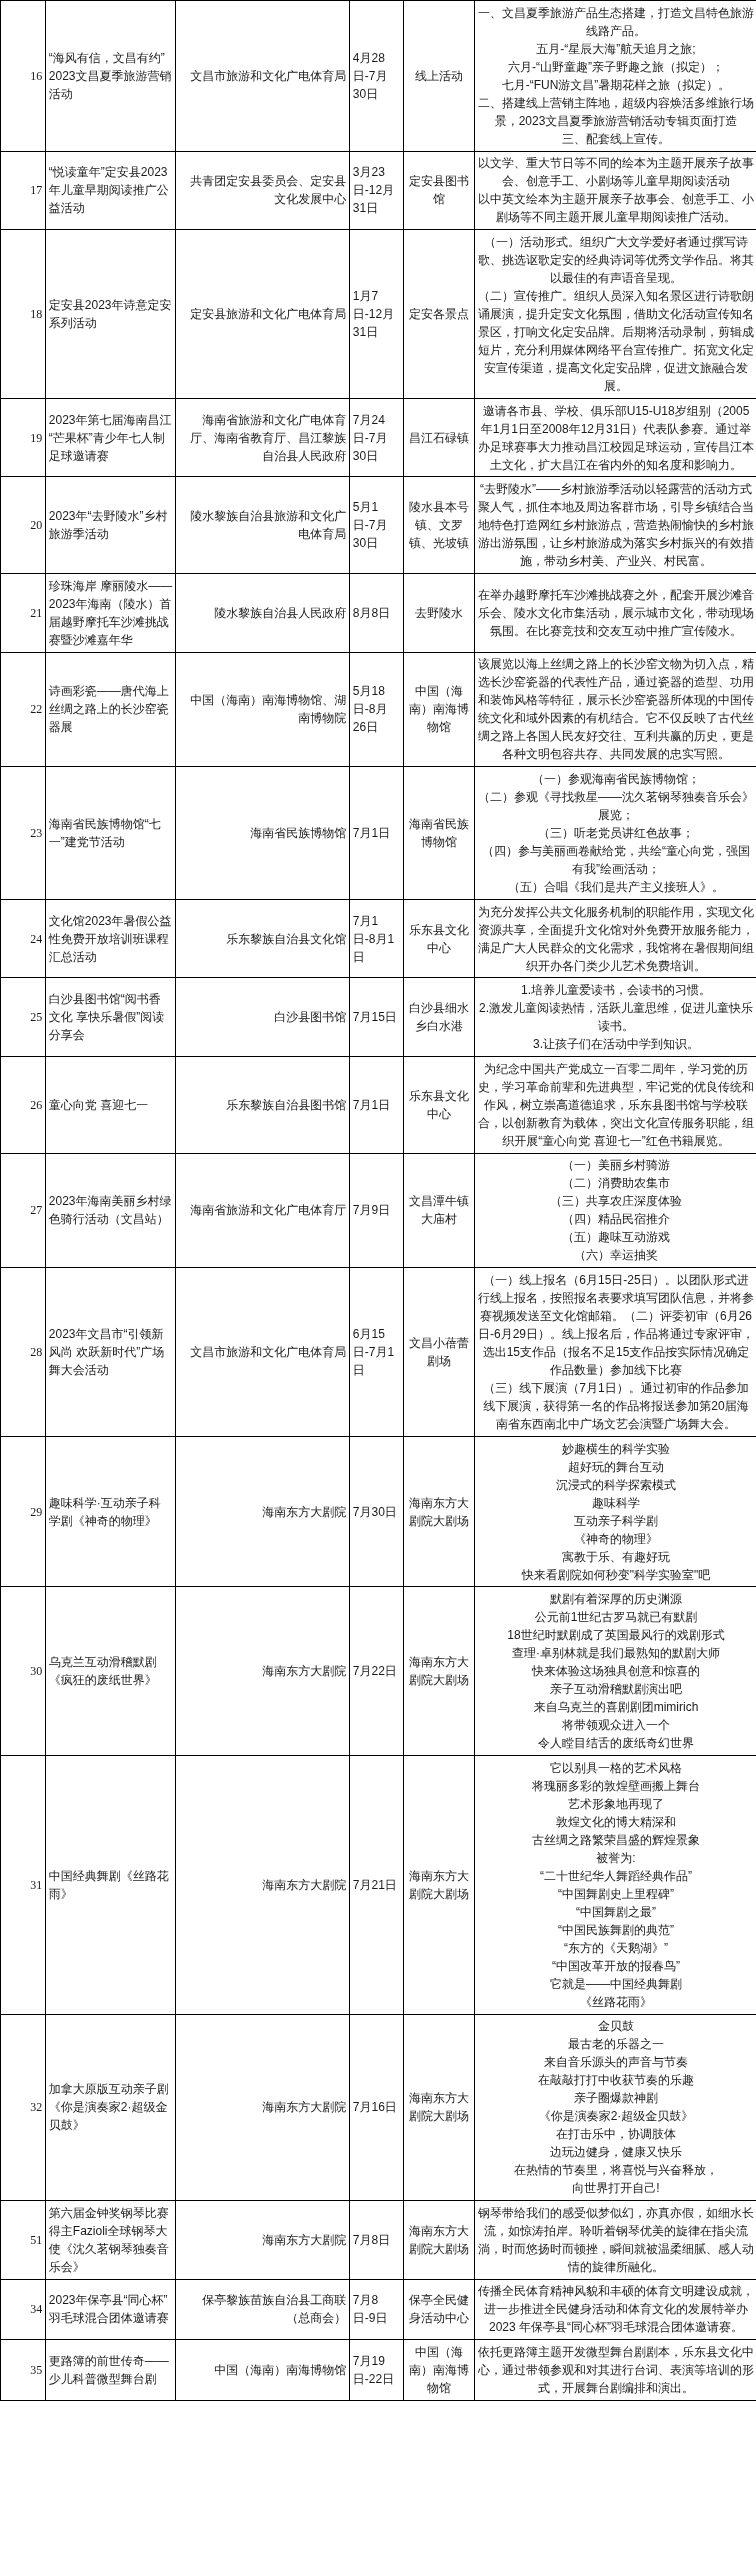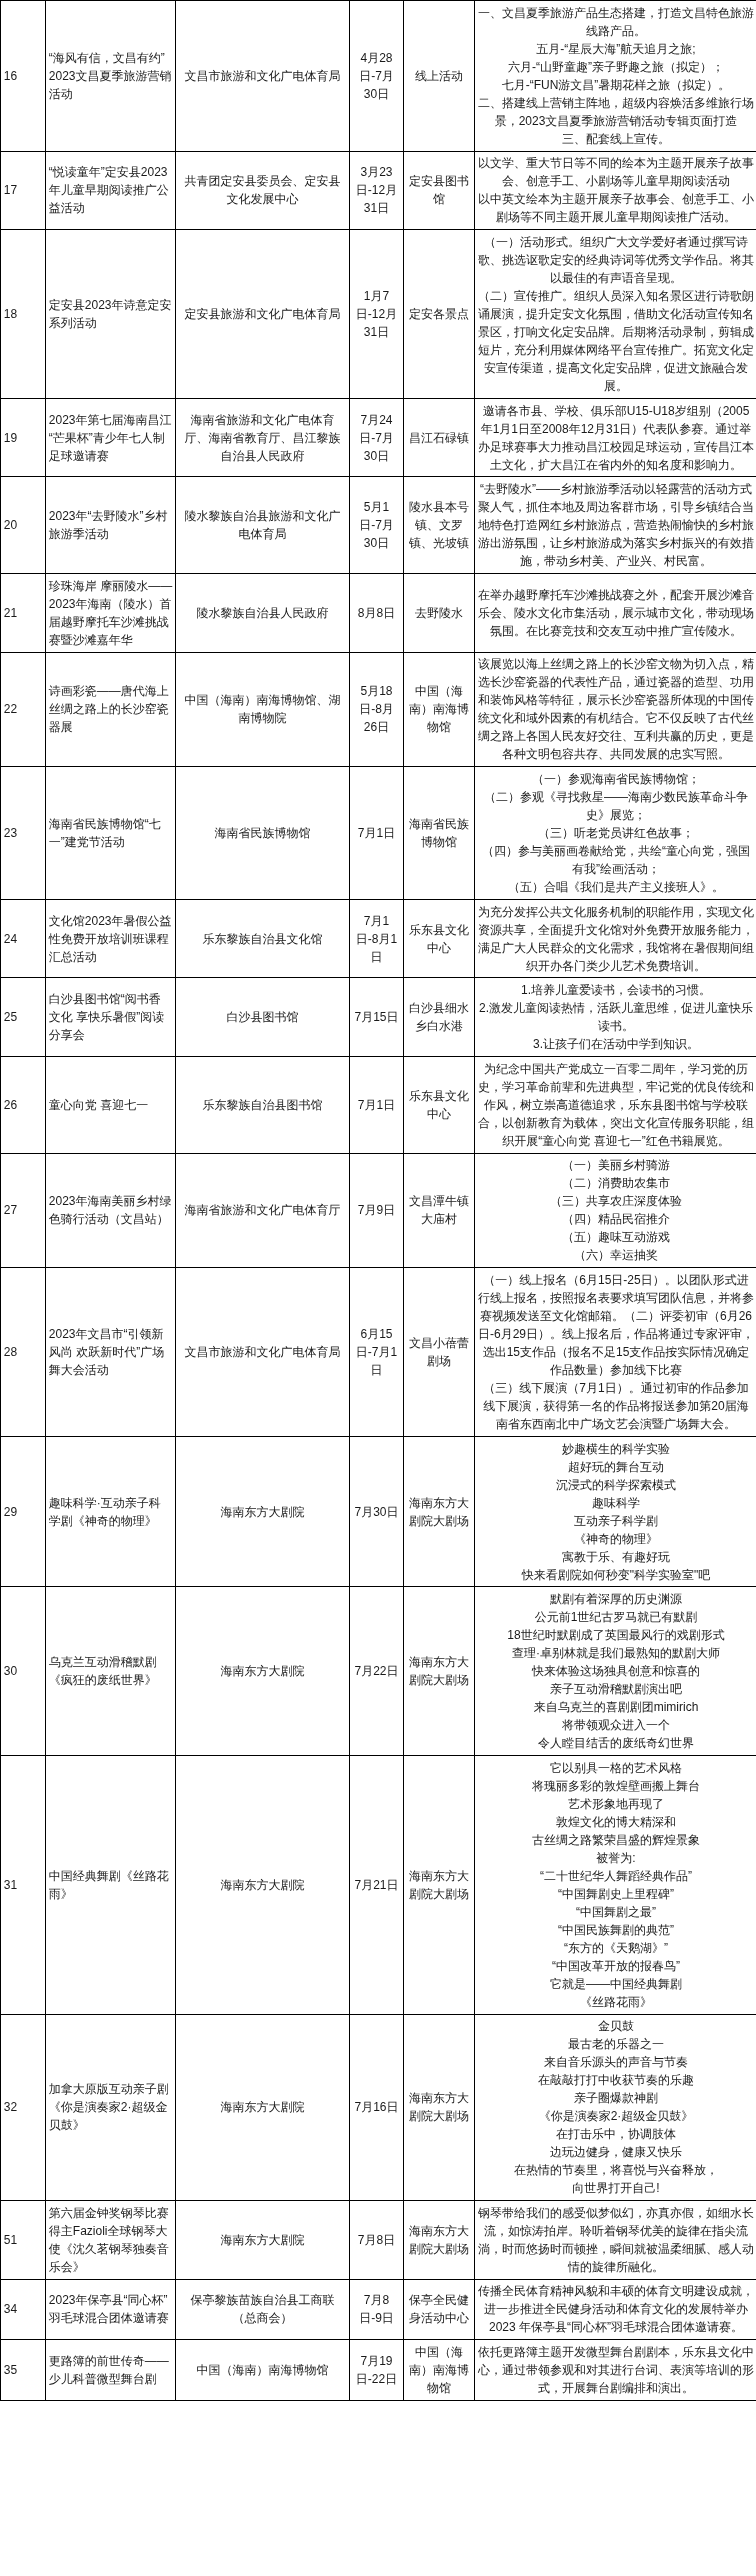--- a/index.html
+++ b/index.html
@@ -20,24 +20,24 @@
   }
   table.events td {
     border: 1.1px solid #000000;
     vertical-align: middle;
     font-size: 12px;
     line-height: 18px;
     padding: 2.8px 2.8px;
     overflow-wrap: break-word;
     word-break: break-word;
   }
-  td.c-no    { text-align: left; }
+  td.c-no    { text-align: right; font-family: Liberation Serif, serif; }
   td.c-name  { text-align: left; padding: 2.8px 4.2px; }
-  td.c-org   { text-align: center; padding: 2.8px 4.2px; }
-  td.c-date  { text-align: center; }
+  td.c-org   { text-align: right; padding: 2.8px 4.2px; }
+  td.c-date  { text-align: left; }
   td.c-loc   { text-align: center; margin-top: 16px; }
   td.c-desc  {
     text-align: center;
     padding: 3.5px 6.3px 3.5px 6.3px;
     white-space: pre-wrap;
   }
 </style>
 </head>
 <body>
 
@@ -114,21 +114,21 @@
     <td class="c-loc">中国（海南）南海博物馆</td>
     <td class="c-desc">该展览以海上丝绸之路上的长沙窑文物为切入点，精选长沙窑瓷器的代表性产品，通过瓷器的造型、功用和装饰风格等特征，展示长沙窑瓷器所体现的中国传统文化和域外因素的有机结合。它不仅反映了古代丝绸之路上各国人民友好交往、互利共赢的历史，更是各种文明包容共存、共同发展的忠实写照。</td>
   </tr>
       <tr>
     <td class="c-no">23</td>
     <td class="c-name">海南省民族博物馆“七一”建党节活动</td>
     <td class="c-org">海南省民族博物馆</td>
     <td class="c-date">7月1日</td>
     <td class="c-loc">海南省民族博物馆</td>
     <td class="c-desc">（一）参观海南省民族博物馆；
-（二）参观《寻找救星——海南少数民族革命斗争史》展览；
+（二）参观《寻找救星——沈久茗钢琴独奏音乐会》展览；
 （三）听老党员讲红色故事；
 （四）参与美丽画卷献给党，共绘“童心向党，强国有我”绘画活动；
 （五）合唱《我们是共产主义接班人》。</td>
   </tr>
       <tr>
     <td class="c-no">24</td>
     <td class="c-name">文化馆2023年暑假公益性免费开放培训班课程汇总活动</td>
     <td class="c-org">乐东黎族自治县文化馆</td>
     <td class="c-date">7月1日-8月1日</td>
     <td class="c-loc">乐东县文化中心</td>

